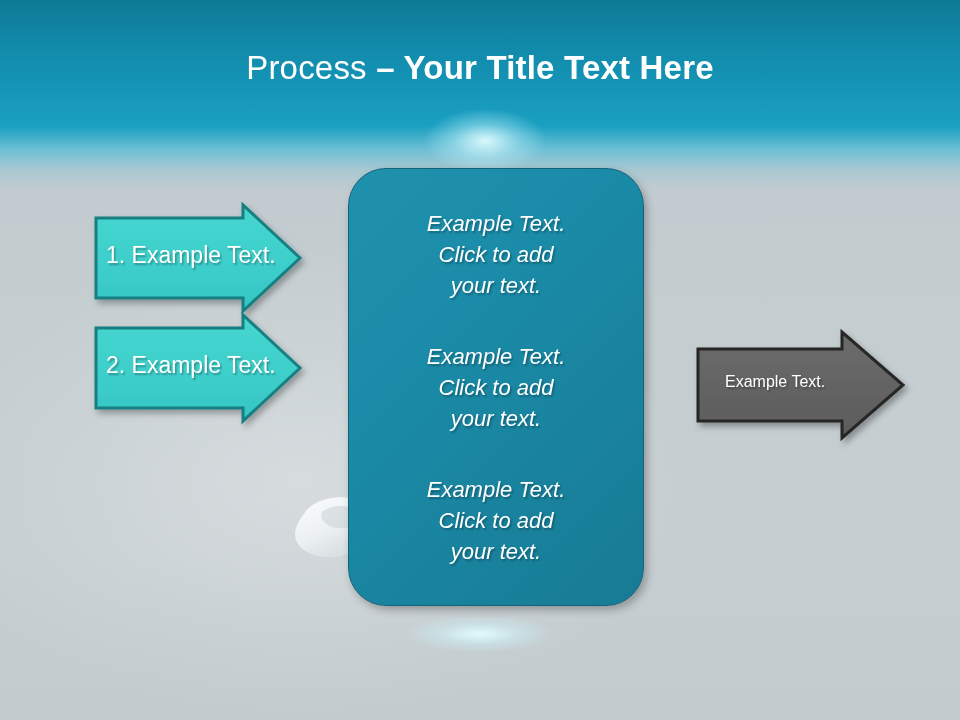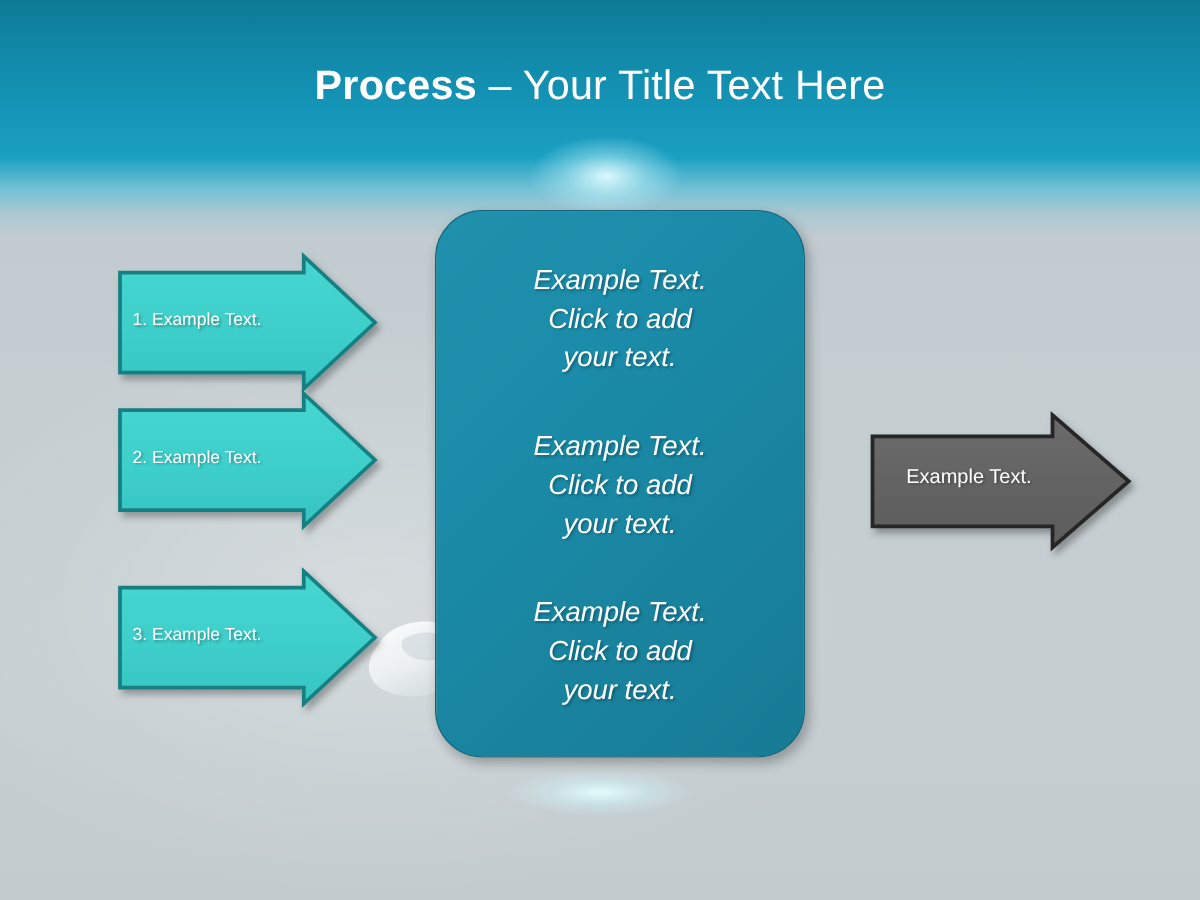--- a/index.html
+++ b/index.html
@@ -81,30 +81,30 @@
     left: 0;
     top: 48px;
     width: 960px;
     text-align: center;
     color: #ffffff;
     font-size: 33px;
     line-height: 40px;
     letter-spacing: 0.2px;
     white-space: nowrap;
   }
-  .title .t-strong { font-weight: bold; margin-top: 47px; }
-  .title .t-rest  { font-weight: normal; margin-top: 31px; }
+  .title .t-strong { font-weight: normal; margin-top: 47px; }
+  .title .t-rest  { font-weight: bold; margin-top: 31px; }
 
   
   .arrow { position: absolute; }
   .arrow svg { display: block; overflow: visible; }
   .arrow .lbl {
     position: absolute;
     color: #ffffff;
-    font-size: 14px;
+    font-size: 23px;
     line-height: 20px;
     white-space: nowrap;
     text-shadow: 1.5px 1.5px 2px rgba(0,0,0,0.30);
     pointer-events: none;
   }
 
   .arrow-teal-1 { left: 88px; top: 198px; }
   .arrow-teal-2 { left: 88px; top: 308px; }
   .arrow-teal-3 { left: 88px; top: 450px; }
   .arrow-teal-1 .lbl,
@@ -197,36 +197,20 @@
           <stop offset="0%" stop-color="#46d6d0"></stop>
           <stop offset="55%" stop-color="#3ecfcb"></stop>
           <stop offset="100%" stop-color="#35c4c2"></stop>
         </linearGradient>
       </defs>
       <polygon points="8,20 155,20 155,7 212,60 155,113 155,100 8,100" fill="url(#tealg2)" stroke="#197f82" stroke-width="3" stroke-linejoin="miter" filter="url(#sh2)"></polygon>
     </svg>
     <div class="lbl">2. Example Text.</div>
   </div>
 
-  <div class="arrow arrow-teal-3">
-    <svg width="218" height="120" viewBox="0 0 218 120">
-      <defs>
-        <filter id="sh3" x="-30%" y="-30%" width="180%" height="180%">
-          <feDropShadow dx="3" dy="4" stdDeviation="3" flood-color="#000000" flood-opacity="0.30"></feDropShadow>
-        </filter>
-        <linearGradient id="tealg3" x1="0" y1="0" x2="0" y2="1">
-          <stop offset="0%" stop-color="#46d6d0"></stop>
-          <stop offset="55%" stop-color="#3ecfcb"></stop>
-          <stop offset="100%" stop-color="#35c4c2"></stop>
-        </linearGradient>
-      </defs>
-      <polygon points="8,20 155,20 155,7 212,60 155,113 155,100 8,100" fill="url(#tealg3)" stroke="#197f82" stroke-width="3" stroke-linejoin="miter" filter="url(#sh3)"></polygon>
-    </svg>
-    <div class="lbl">3. Example Text.</div>
-  </div>
 
   <div class="center-box">
     <div class="cb-para">Example Text.
 Click  to add
 your text.</div>
     <div class="cb-para">Example Text.
 Click  to add
 your text.</div>
     <div class="cb-para">Example Text.
 Click  to add

